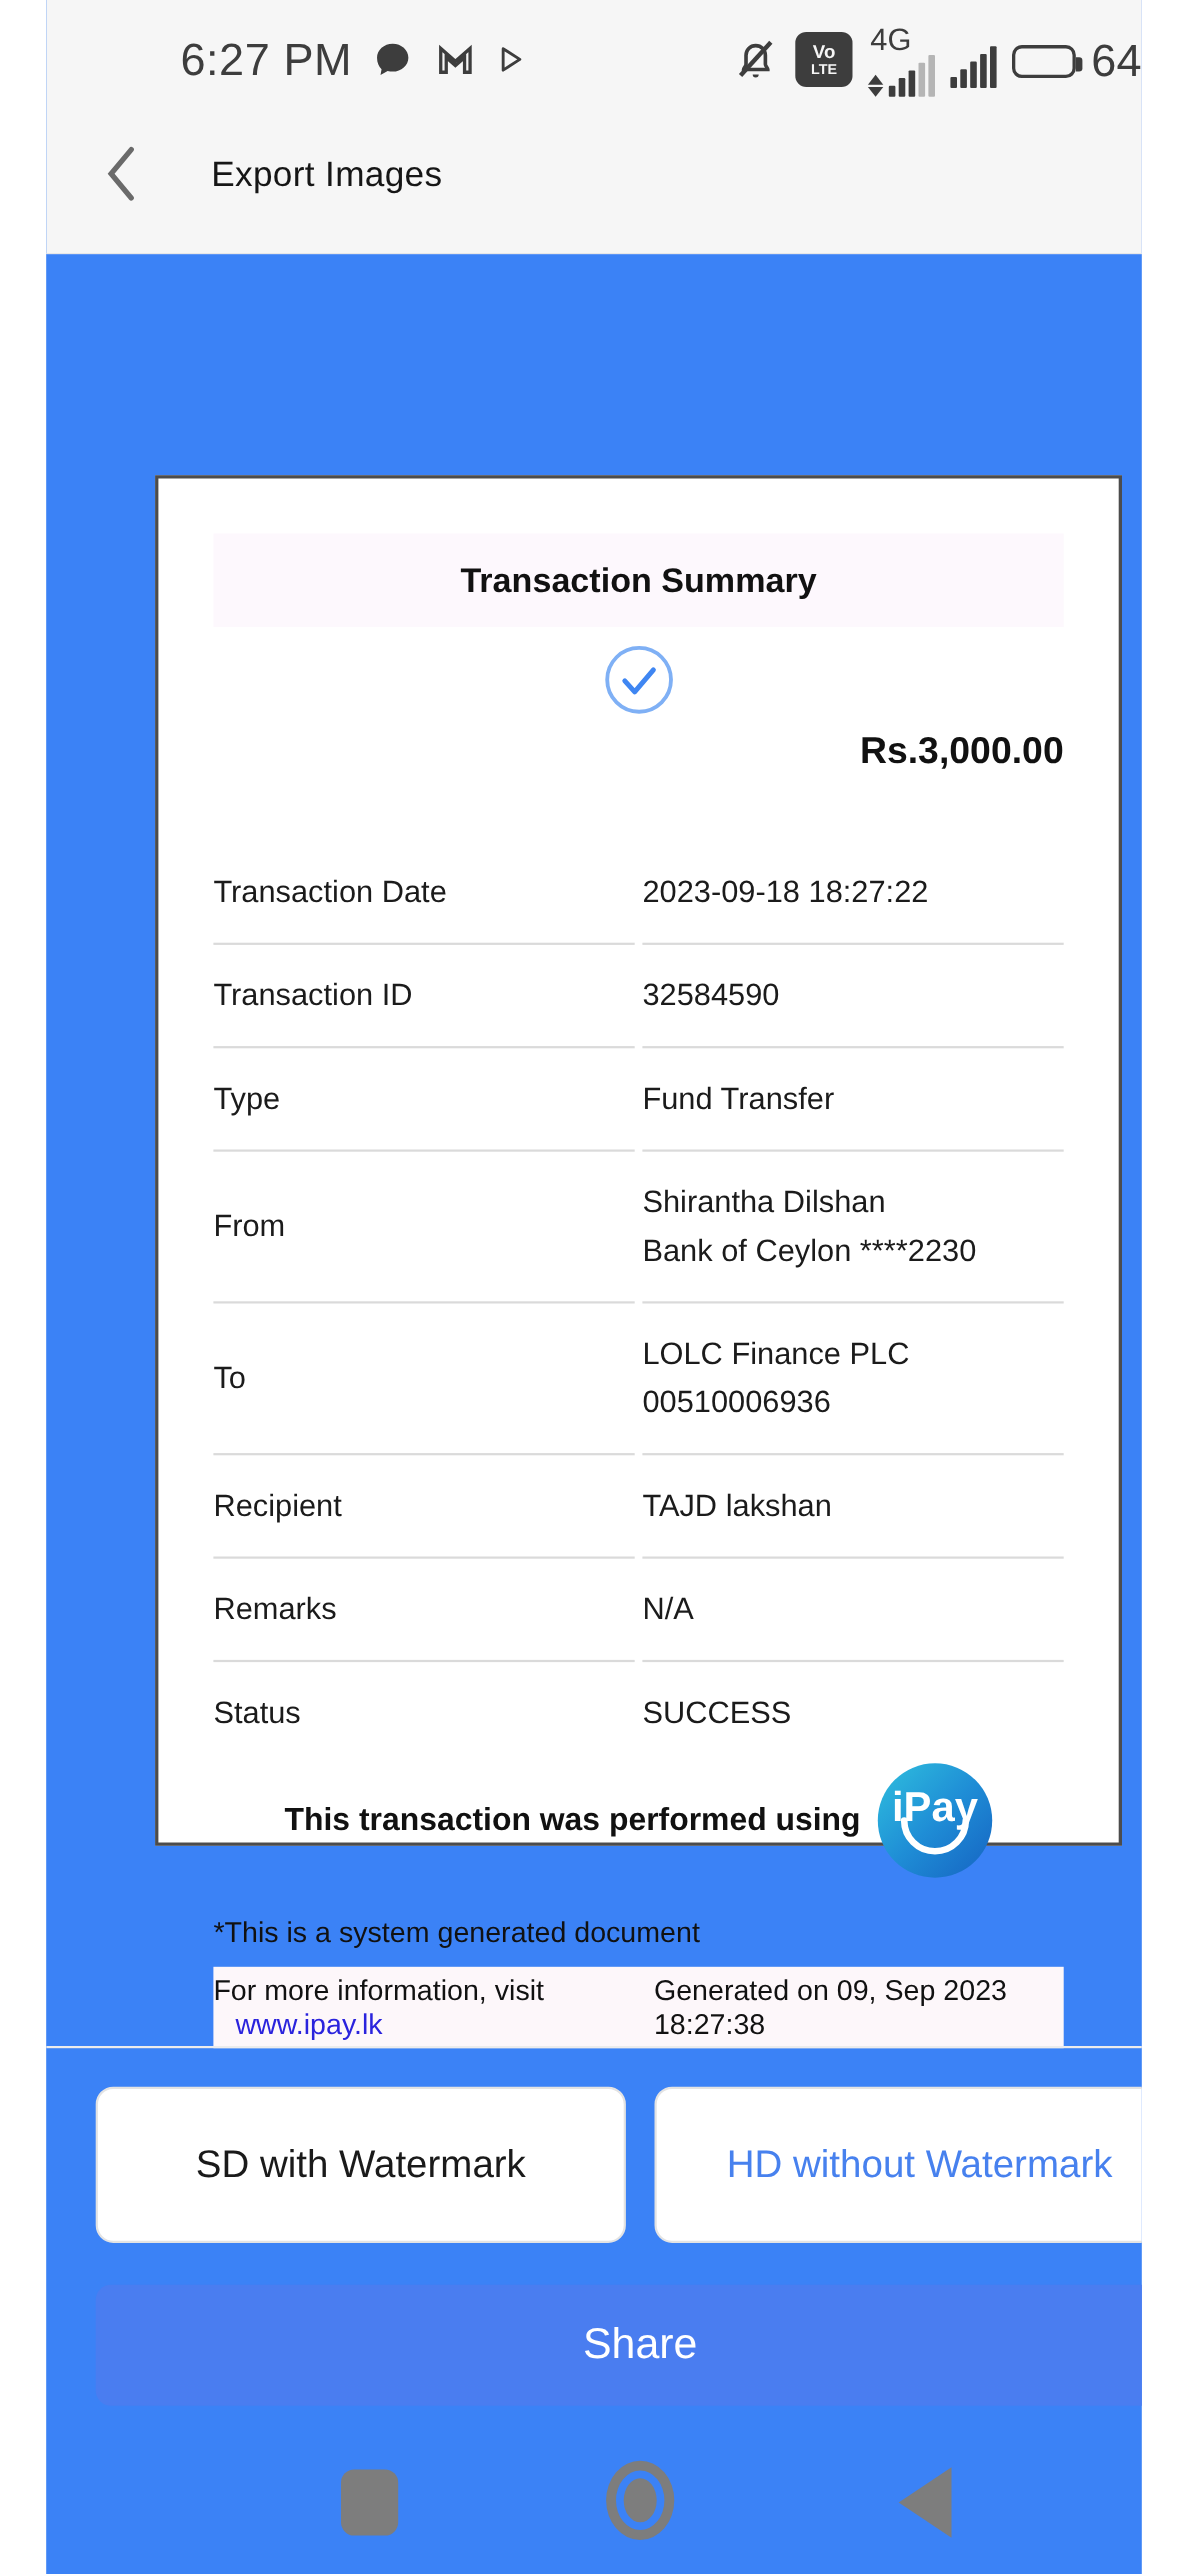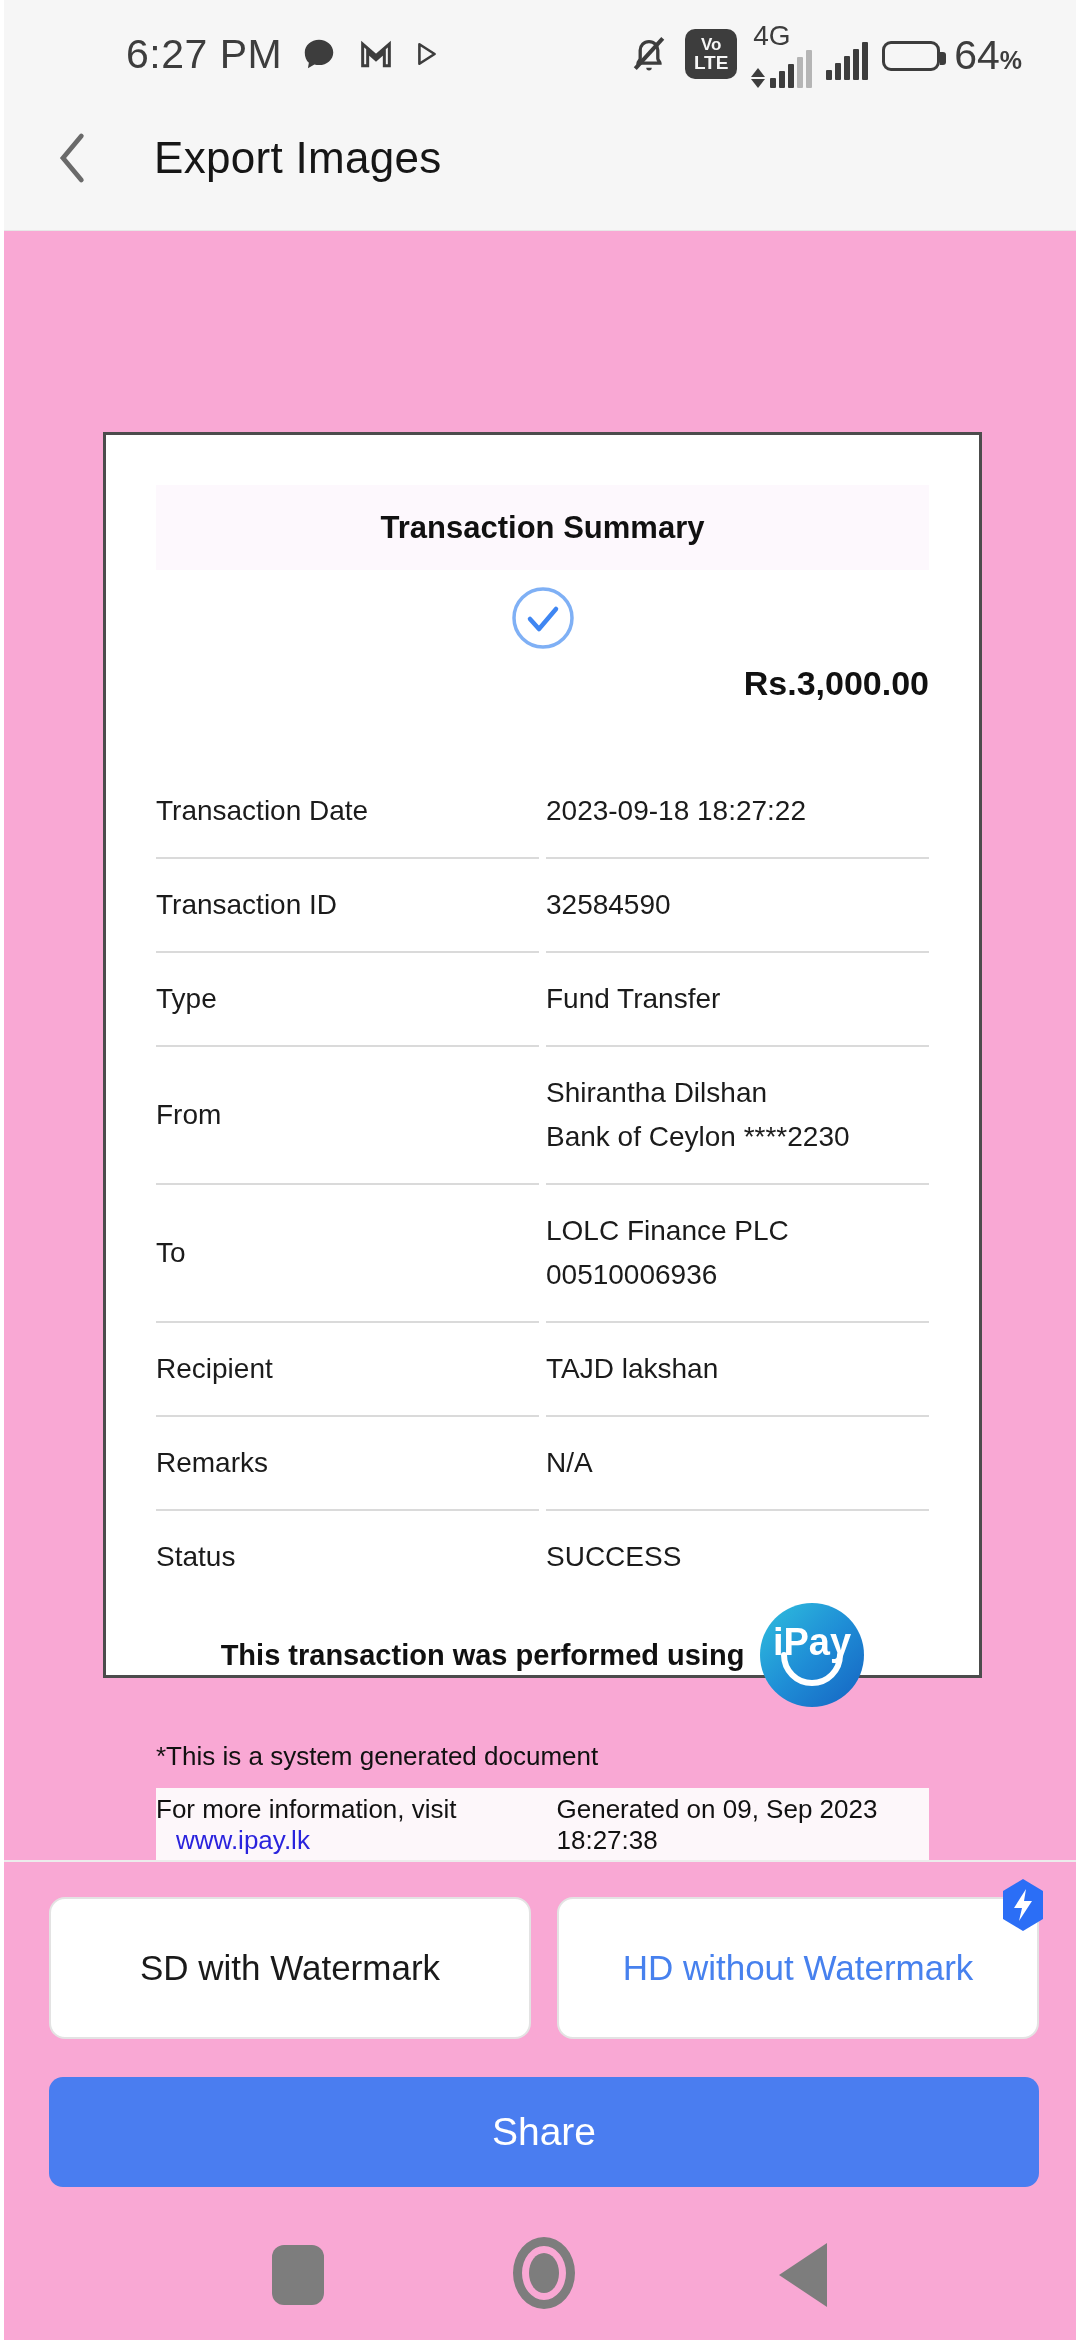--- a/index.html
+++ b/index.html
@@ -1,19 +1,19 @@
 <!DOCTYPE html>
 <html><head>
 <meta charset="utf-8">
 <style>
   * { margin:0; padding:0; box-sizing:border-box; }
   html,body { background:#ffffff; }
   body { font-family:"Liberation Sans", sans-serif; }
   .phone {
-    position:relative; width:1072px; height:2340px; background:#f9a8d4;
+    position:relative; width:996px; height:2340px; background:#3b82f6;
     overflow:hidden; margin:0 auto;
   }
 
   
   .top-chrome {
     position:absolute; top:0; left:0; width:1080px; height:231px;
     background:#f6f6f6; border-bottom:1px solid #e7e7e7;
   }
   .status-bar {
     position:absolute; top:18px; left:0; width:1080px; height:72px;
@@ -23,42 +23,42 @@
   .sb-time { font-size:41px; font-weight:500; letter-spacing:0.5px; }
   .sb-right { display:flex; align-items:center; gap:14px; margin-left:auto; margin-right:62px; }
   .sb-icon { display:flex; align-items:center; }
 
   .volte-badge {
     width:52px; height:50px; background:#3d3d3d; border-radius:10px;
     display:flex; flex-direction:column; align-items:center; justify-content:center;
     color:#f6f6f6; font-weight:bold; line-height:1;
   }
   .volte-badge span:first-child { font-size:17px; }
-  .volte-badge span:last-child { font-size:19px; }
+  .volte-badge span:last-child { font-size:13px; }
 
   .signal-wrap { display:flex; flex-direction:column; align-items:flex-start; }
   .sig-4g { font-size:28px; color:#3d3d3d; margin-left:2px; margin-bottom:-2px; }
   .sig-row { display:flex; align-items:flex-end; gap:3px; }
   .sig-arrows { display:flex; flex-direction:column; margin-right:2px; }
   .sig-arrows i { width:0; height:0; border-left:7px solid transparent; border-right:7px solid transparent; }
   .sig-arrows i.up { border-bottom:9px solid #3d3d3d; margin-bottom:2px; }
   .sig-arrows i.down { border-top:9px solid #3d3d3d; }
   .bar { width:6px; background:#3d3d3d; border-radius:1px; }
   .bar.dim { background:#b5b5b5; }
   .b1{height:10px}.b2{height:17px}.b3{height:24px}.b4{height:31px}.b5{height:38px}
 
   .battery { position:relative; width:58px; height:30px; border:3px solid #3d3d3d; border-radius:9px; padding:3px; }
   .battery .fill { width:62%; height:100%; background:#3d3d3d; border-radius:3px; }
   .battery .nub { position:absolute; right:-9px; top:8px; width:6px; height:13px; background:#3d3d3d; border-radius:0 3px 3px 0; }
   .sb-batt-text { font-size:41px; font-weight:500; }
   .sb-batt-text .pct { font-size:25px; font-weight:bold; }
 
   .app-header { position:absolute; top:108px; left:0; width:1080px; height:100px; display:flex; align-items:center; }
   .back-btn { margin-left:48px; display:flex; align-items:center; }
-  .app-title { margin-left:58px; font-size:44px; color:#161616; letter-spacing:0.3px; }
+  .app-title { margin-left:58px; font-size:32px; color:#161616; letter-spacing:0.3px; }
 
   
   .receipt-card {
     position:absolute; left:99px; top:432px; width:879px; height:1246px;
     background:#ffffff; border:3px solid #4c4c4c; padding:50px 50px 0 50px;
   }
   .ts-header {
     height:85px; background:#fdf8fd; display:flex; align-items:center; justify-content:center;
     font-size:31px; font-weight:bold; color:#111;
   }

